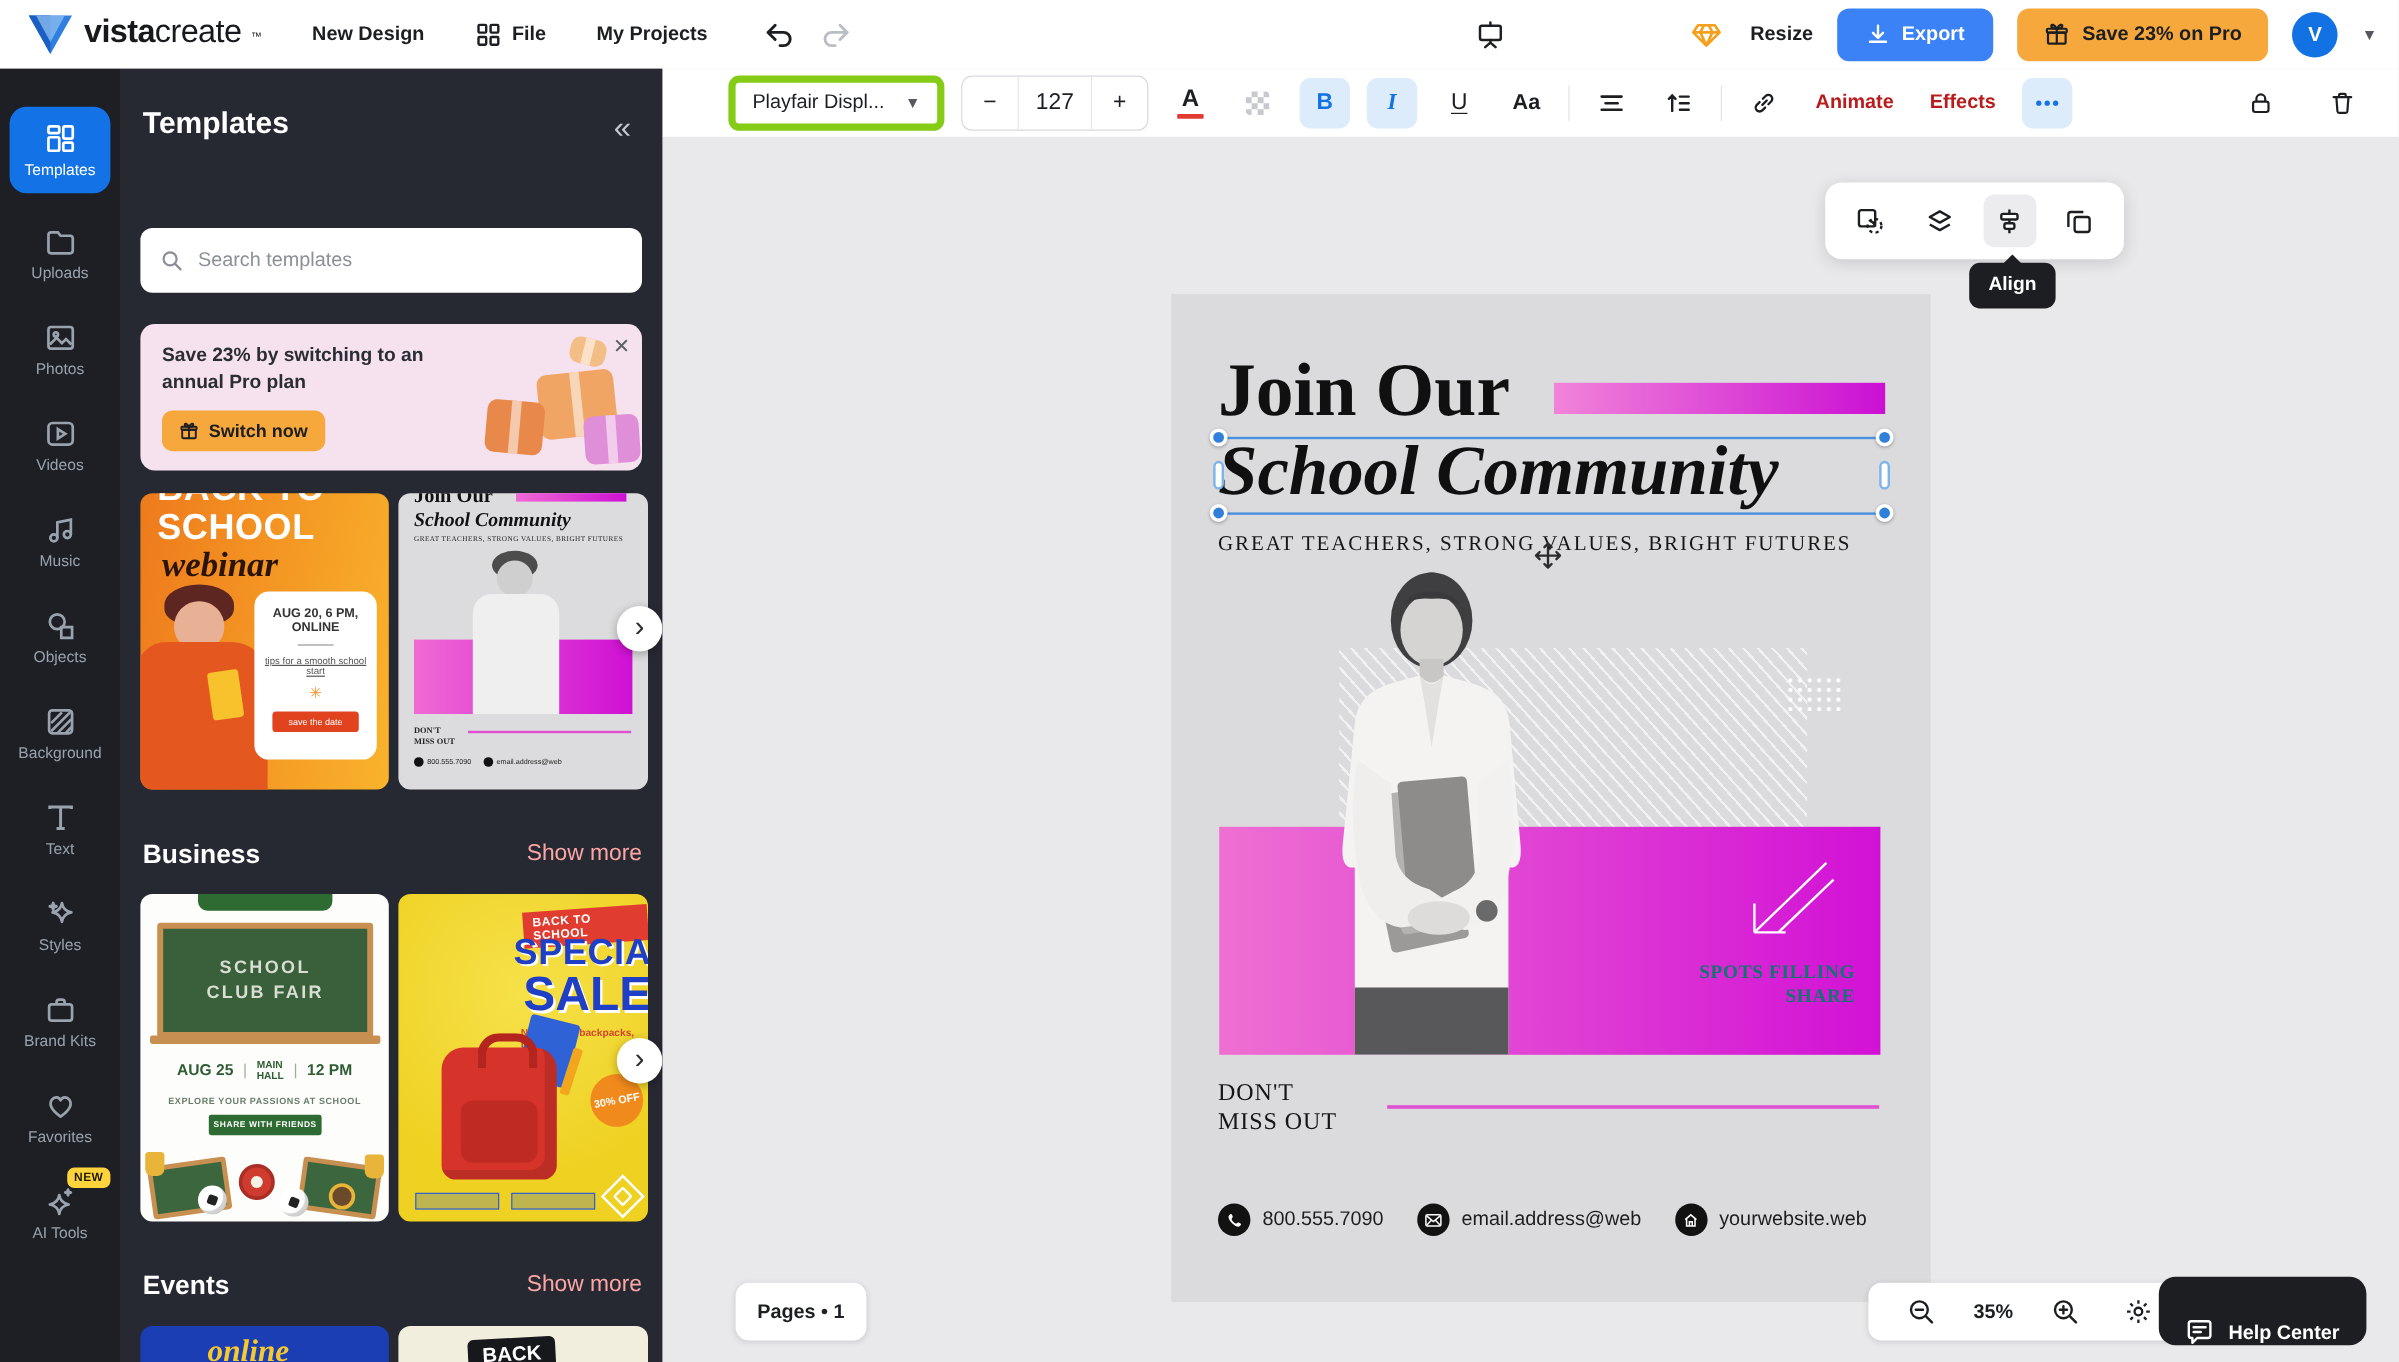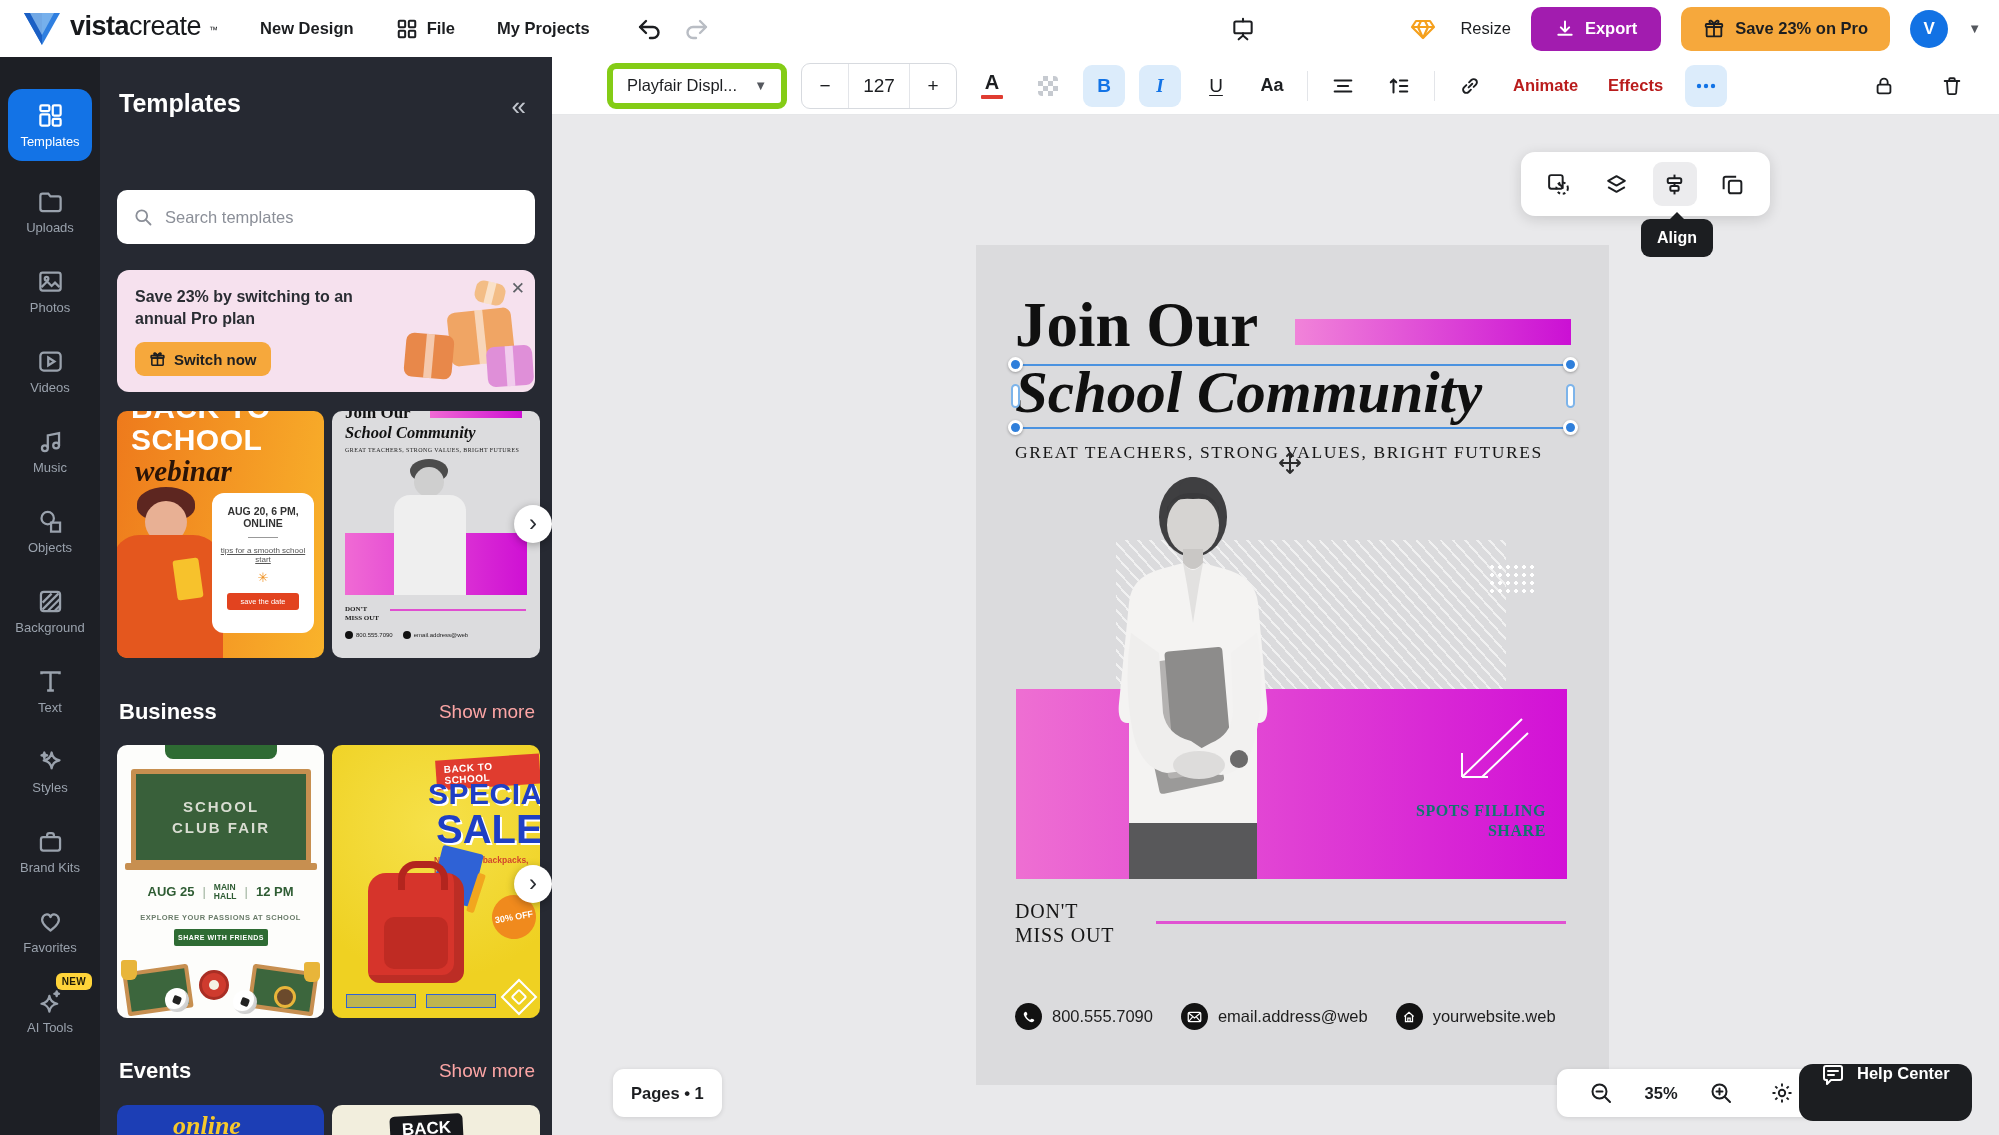--- a/index.html
+++ b/index.html
@@ -15,22 +15,22 @@
   .logo-word b { font-weight:800; }
   .tm { font-size:9px; color:#17191c; margin-top:14px; }
   .nav-item { font-size:16.5px; font-weight:700; color:#1c1e21; margin-left:42px; cursor:pointer;
     display:flex; align-items:center; gap:9px; }
   .hist { margin-left:44px; display:flex; gap:18px; }
   .hist .icbtn { width:30px; height:30px; display:flex; align-items:center; justify-content:center; cursor:pointer; }
   .doc-title { position:absolute; left:1015px; top:0; height:57px; transform:translateX(-50%);
     display:flex; align-items:center; gap:16px; font-size:16.5px; font-weight:700; color:#1c1e21; }
   .top-right { position:absolute; right:18px; top:0; height:57px; display:flex; align-items:center; gap:20px; }
   .present-btn { width:34px; height:34px; display:flex; align-items:center; justify-content:center; cursor:pointer; margin-right:130px; }
-  .resize { display:flex; align-items:center; gap:24px; font-size:16.5px; font-weight:400; color:#1c1e21; cursor:pointer; }
-  .btn-export { display:flex; align-items:center; gap:10px; background:#a21caf; color:#fff; font-size:16.5px;
+  .resize { display:flex; align-items:center; gap:24px; font-size:16.5px; font-weight:700; color:#1c1e21; cursor:pointer; }
+  .btn-export { display:flex; align-items:center; gap:10px; background:#3b82f6; color:#fff; font-size:16.5px;
     font-weight:700; border:none; border-radius:10px; height:44px; padding:0 24px; cursor:pointer; }
   .btn-pro { display:flex; align-items:center; gap:10px; background:#f6a83c; color:#1c1e21; font-size:16.5px;
     font-weight:700; border:none; border-radius:10px; height:44px; padding:0 22px; cursor:pointer; }
   .avatar { width:38px; height:38px; border-radius:50%; background:#1272e4; color:#fff; font-weight:700;
     font-size:17px; display:flex; align-items:center; justify-content:center; cursor:pointer; }
   .caret { font-size:13px; color:#55585e; cursor:pointer; }
 
   
   .rail { position:absolute; left:0; top:57px; width:100px; bottom:0; background:#1d1f25; z-index:40;
     display:flex; flex-direction:column; align-items:center; padding-top:32px; }
@@ -250,21 +250,21 @@
   
   .pages-btn { position:absolute; left:61px; top:1012px; height:48px; background:#fff; border-radius:11px;
     box-shadow:0 1px 5px rgba(0,0,0,.12); display:flex; align-items:center; padding:0 18px;
     font-size:16.5px; font-weight:700; color:#1c1e21; cursor:pointer; z-index:30; }
   .zoom-bar { position:absolute; left:1005px; top:1012px; width:269px; height:48px; background:#fff;
     border-radius:11px; box-shadow:0 1px 5px rgba(0,0,0,.12); display:flex; align-items:center;
     justify-content:space-evenly; z-index:30; }
   .zbtn { width:34px; height:34px; display:flex; align-items:center; justify-content:center; cursor:pointer; }
   .zoom-val { font-size:16.5px; font-weight:700; color:#1c1e21; cursor:pointer; }
   .help-btn { position:absolute; left:1247px; top:1007px; height:57px; background:#1c1e21; border-radius:14px;
-    display:flex; align-items:flex-start; gap:12px; padding:0 22px; color:#fff; font-size:16.5px; font-weight:700;
+    display:flex; align-items:flex-end; gap:12px; padding:0 22px; color:#fff; font-size:16.5px; font-weight:700;
     cursor:pointer; z-index:30; }
 </style>
 </head>
 <body>
 
 <div class="app">
 
   <header class="topbar">
     <div class="logo">
       <svg width="40" height="36" viewBox="0 0 40 36">

